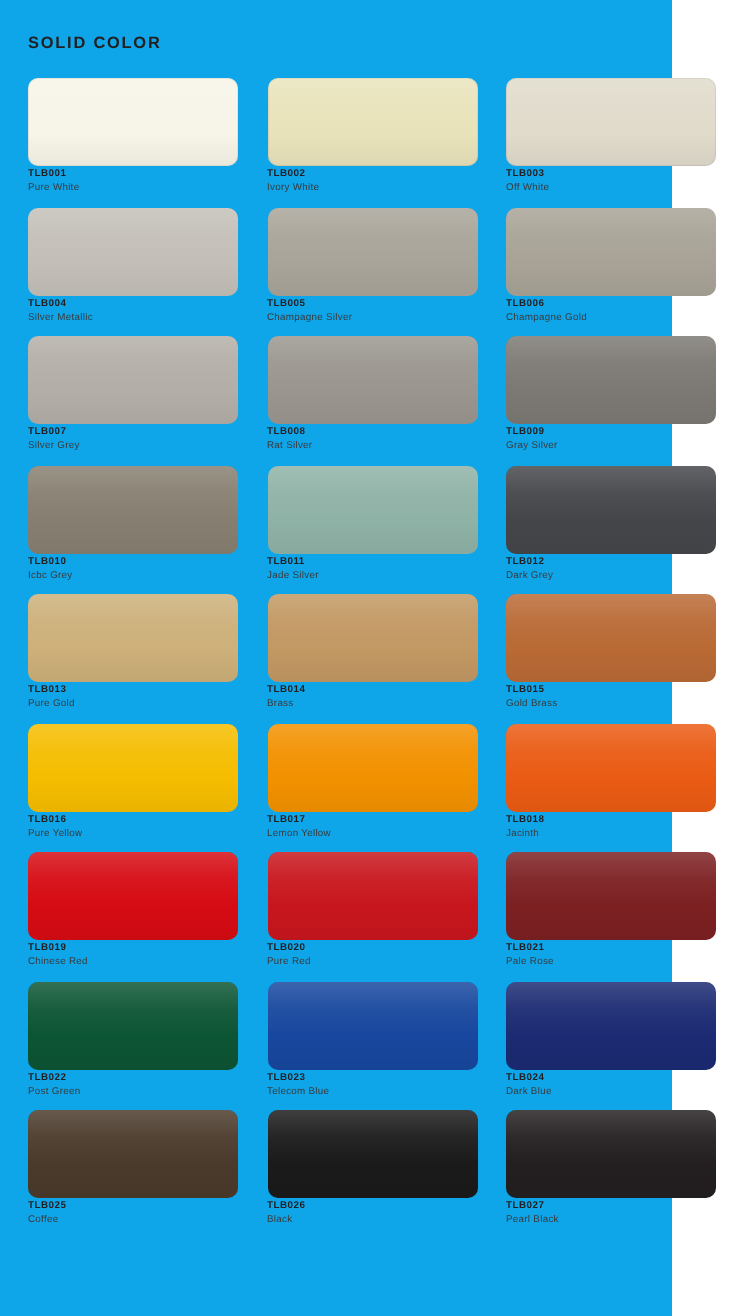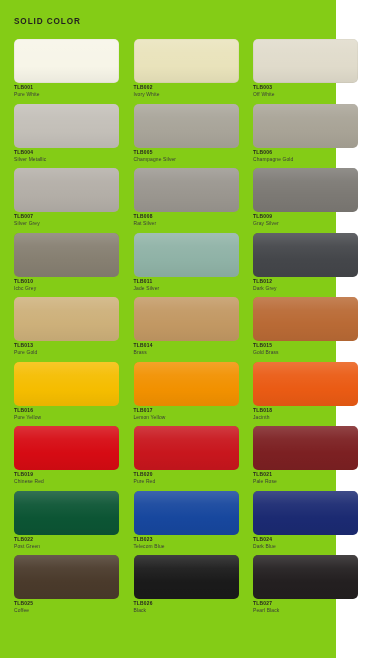--- a/index.html
+++ b/index.html
@@ -15,21 +15,21 @@
     background: #ffffff;
     font-family: "Liberation Sans", sans-serif;
     color: #231f20;
     -webkit-font-smoothing: antialiased;
   }
 
   #page {
     position: relative;
     width: 336px;
     height: 658px;
-    background: #84cc16;
+    background: #0ea5e9;
     padding: 0;
   }
 
   
   .page-header {
     position: absolute;
     top: 18px;
     left: 14px;
     font-size: 8.2px;
     letter-spacing: 0.9px;

